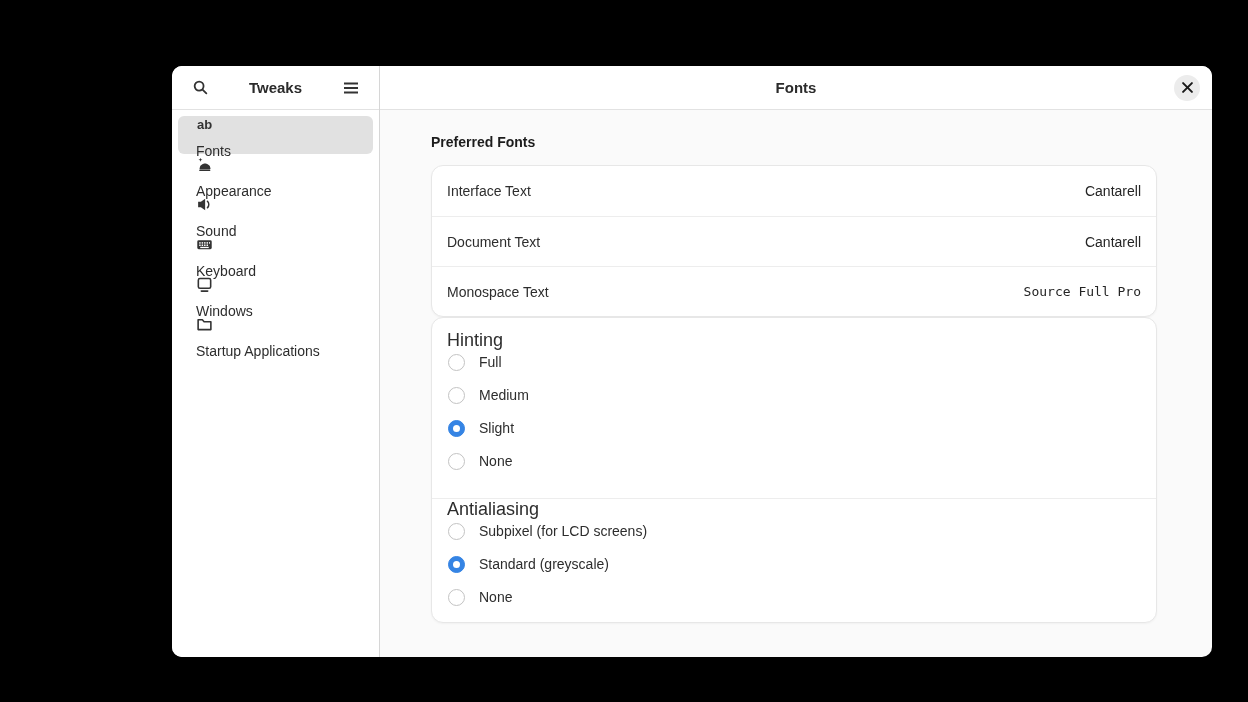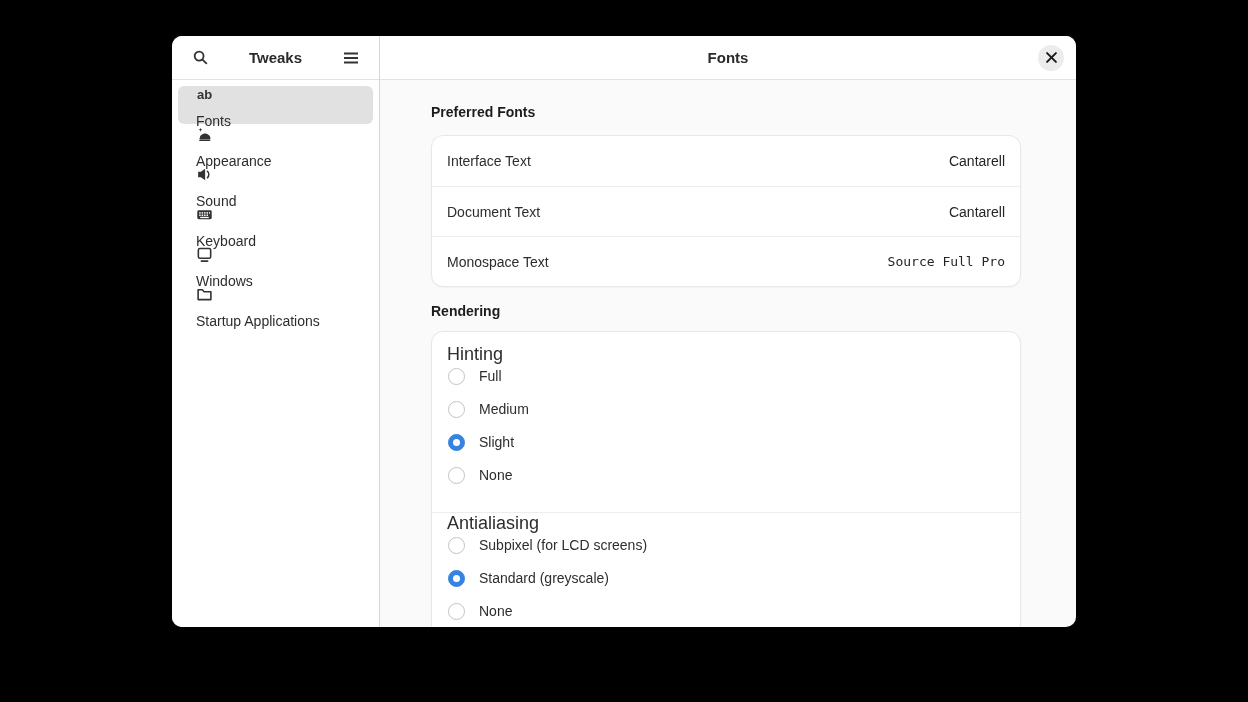--- a/index.html
+++ b/index.html
@@ -6,22 +6,22 @@
   html, body { width: 1248px; height: 702px; }
   body {
     background: #000000;
     font-family: "Liberation Sans", "DejaVu Sans", sans-serif;
     color: #2d2d2d;
     position: relative;
     overflow: hidden;
   }
   .window {
     position: absolute;
-    left: 172px; top: 36px;
-    width: 904px; height: 591px;
+    left: 172px; top: 66px;
+    width: 1040px; height: 591px;
     border-radius: 10px;
     overflow: hidden;
     display: flex;
     background: #fafafa;
     box-shadow: 0 6px 24px rgba(0,0,0,0.5);
   }
   
   .sidebar {
     width: 208px;
     background: #ffffff;
@@ -282,21 +282,20 @@
           <div class="font-row">
     <span class="font-row-label">Document Text</span>
     <span class="font-row-value">Cantarell</span>
   </div>
           <div class="font-row">
     <span class="font-row-label">Monospace Text</span>
     <span class="font-row-value mono">Source Full Pro</span>
   </div>
         </div>
 
-      <div class="section-heading second">Rendering</div>
       <div class="card render-card" id="render-groups">
           <div class="group">
             <div class="group-label">Hinting</div>
             <div class="options">
               <div class="option-row">
     <span class="radio"></span>
     <span class="option-label">Full</span>
   </div>
               <div class="option-row">
     <span class="radio"></span>

